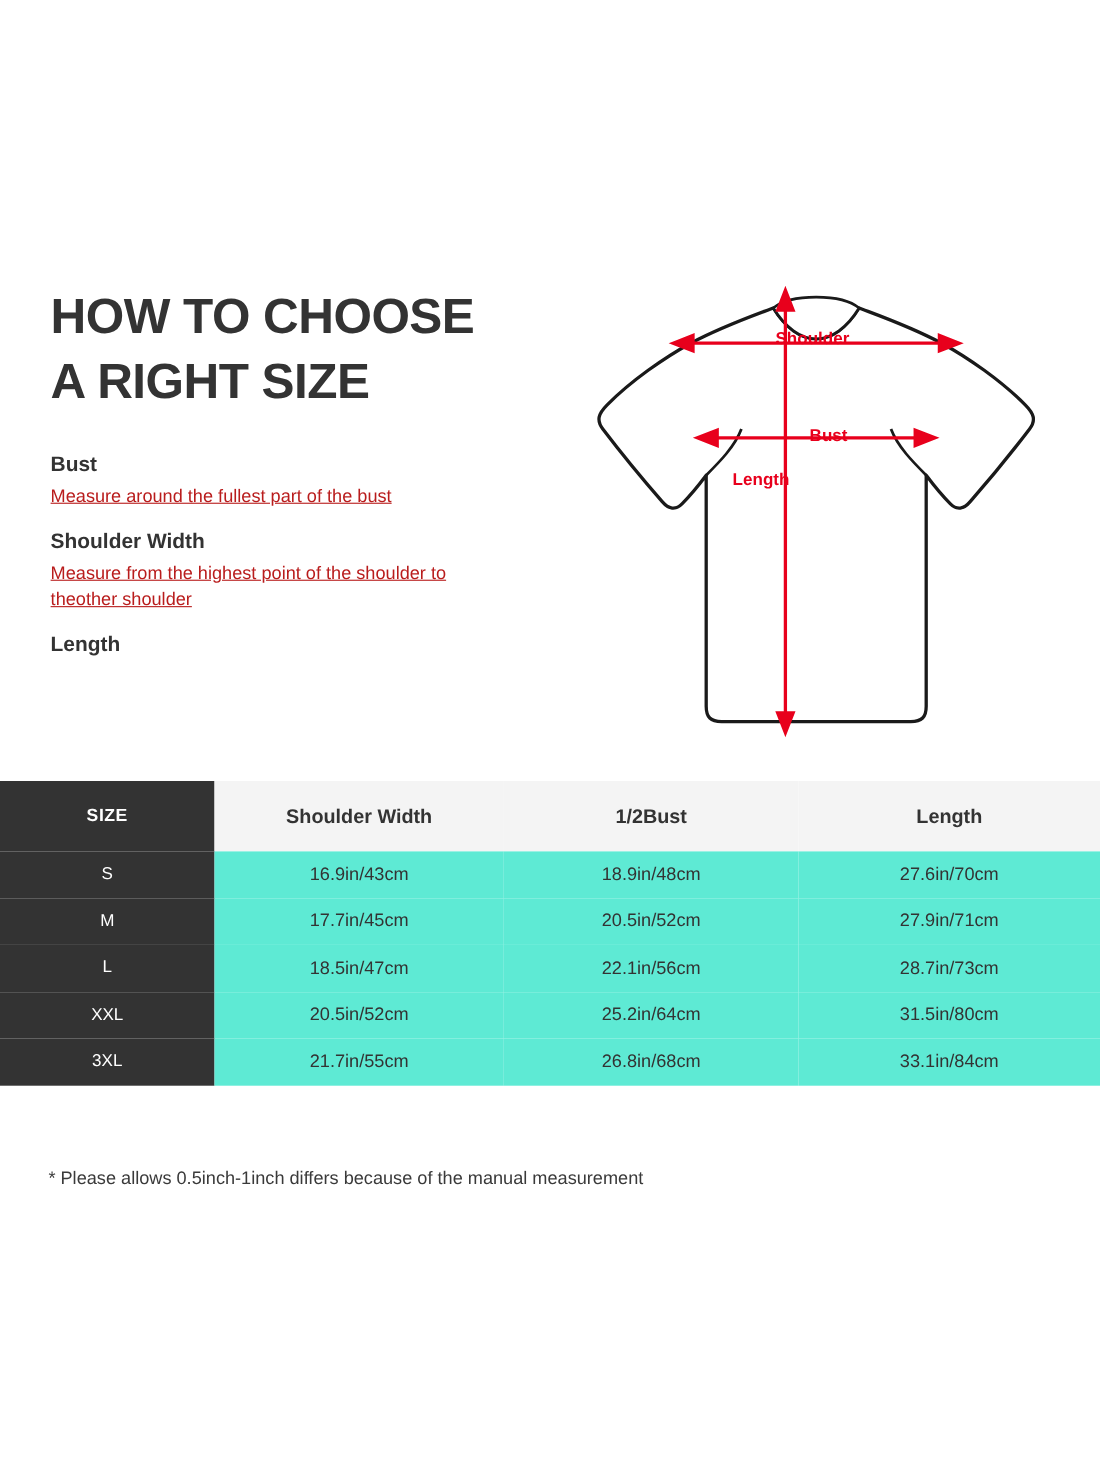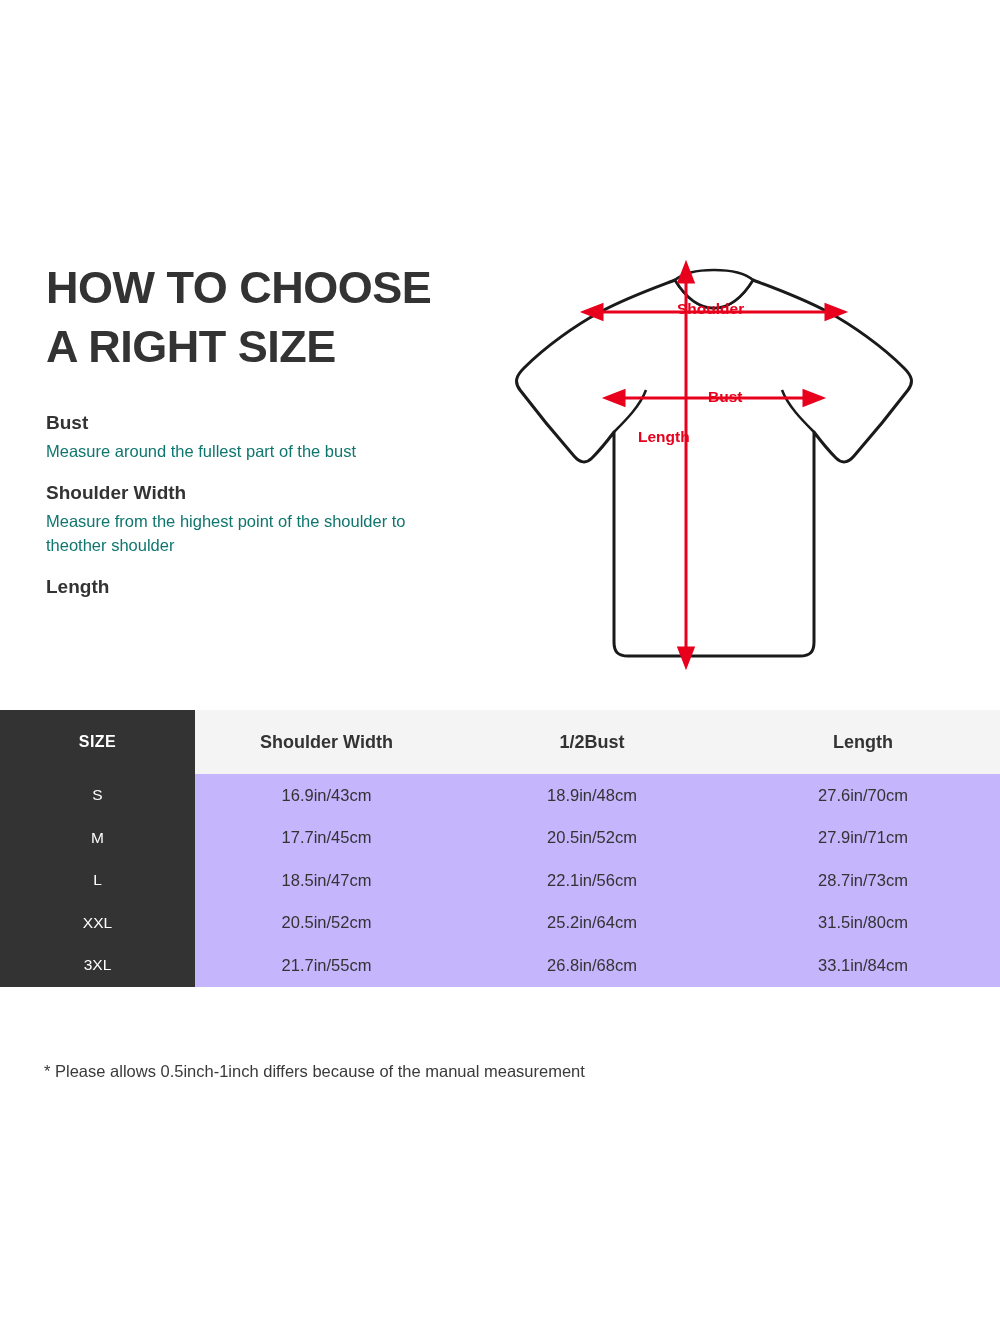--- a/index.html
+++ b/index.html
@@ -46,27 +46,28 @@
   .def-block { margin-bottom: 18px; }
   .def-term {
     font-size: 19px;
     font-weight: bold;
     color: #333333;
     margin-bottom: 6px;
   }
   .def-desc {
     font-size: 16.5px;
     line-height: 1.45;
-    color: #0f766e;
+    color: #b91c1c;
+    text-decoration: underline;
   }
 
   
   .diagram {
     position: absolute;
-    left: 480px;
+    left: 508px;
     top: 240px;
     width: 470px;
     height: 450px;
   }
   .diagram svg { display: block; }
   .dim-label {
     position: absolute;
     font-size: 15.5px;
     font-weight: bold;
     color: #e8001c;
@@ -103,21 +104,21 @@
   }
   table.size-table thead th.size-col {
     background: #333333;
     color: #ffffff;
     font-size: 16px;
     letter-spacing: 0.5px;
   }
   table.size-table tbody td {
     height: 40.5px;
     font-size: 16.5px;
-    background: #c4b5fd;
+    background: #5eead4;
     color: #333333;
   }
   table.size-table tbody td.size-col {
     background: #333333;
     color: #ffffff;
     font-size: 15.5px;
   }
   col.c-size { width: 195px; }
   col.c-a { width: 263px; }
   col.c-b { width: 268px; }

